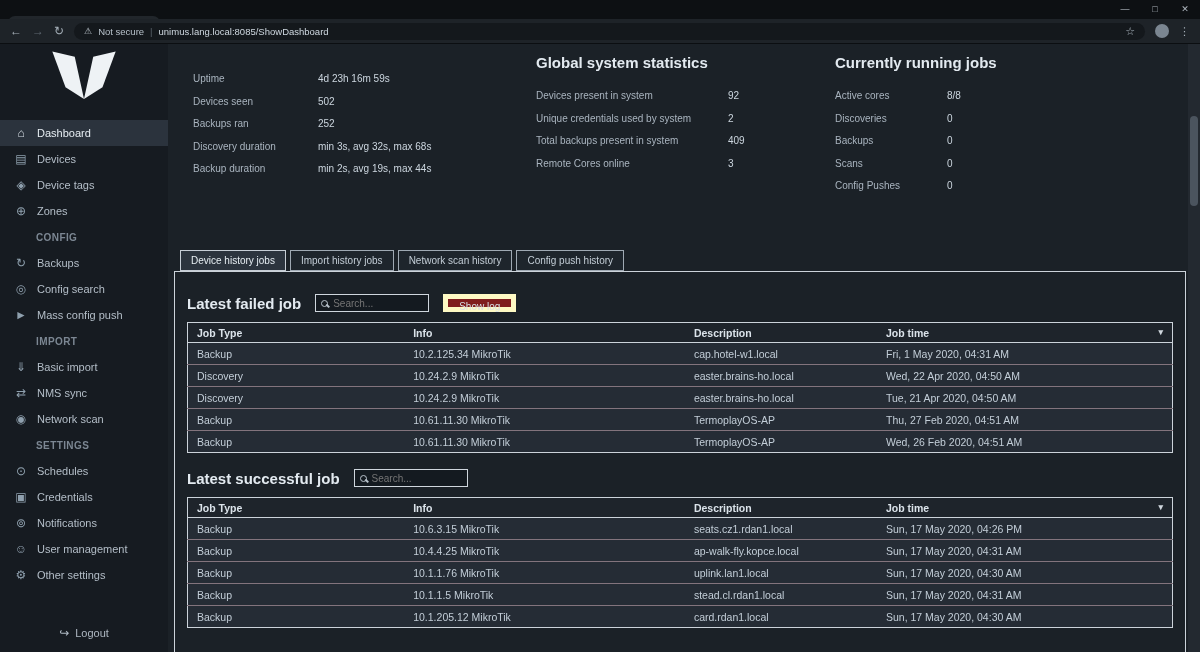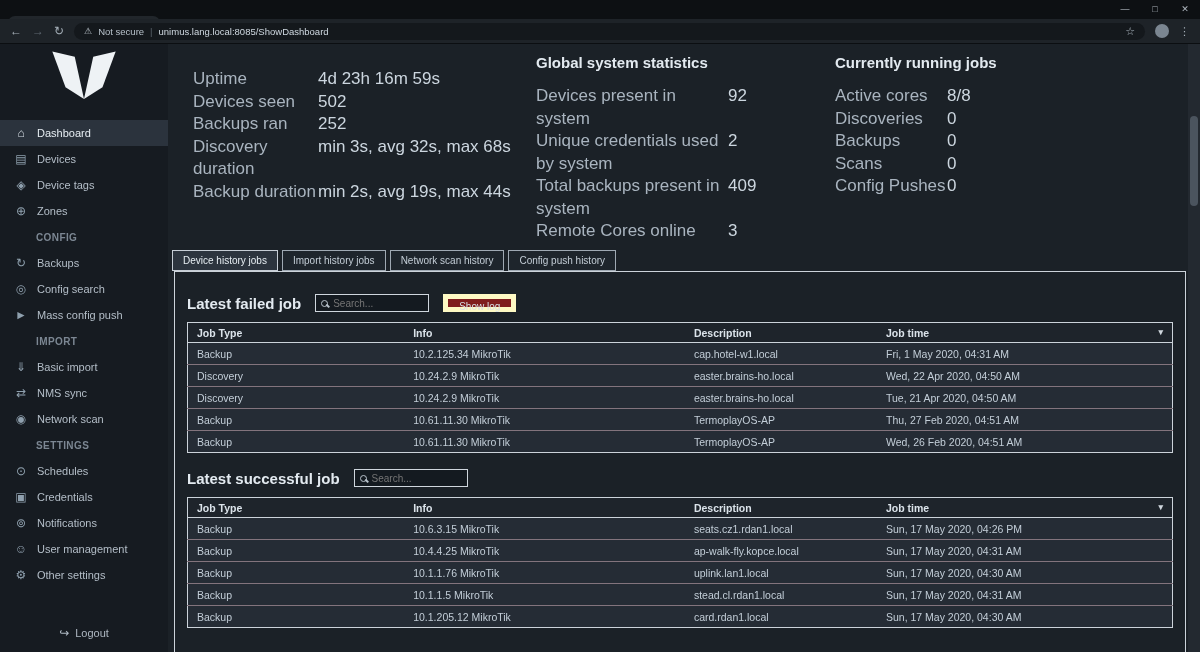--- a/index.html
+++ b/index.html
@@ -45,28 +45,28 @@
   .logout { position:absolute; bottom:12px; left:0; width:168px; display:flex; justify-content:center; align-items:center; gap:6px; font-size:11px; color:#aeb8c2; cursor:pointer; }
   .logout .icon { font-size:12px; }
   .main { position:absolute; left:168px; top:0; right:12px; bottom:0; }
   
   .stats-col { position:absolute; top:10px; }
   .col-session { left:25px;  width:330px; }
   .col-global  { left:368px; width:290px; }
   .col-running { left:667px; width:250px; }
   .stats-title { font-size:15px; font-weight:bold; color:#e3eaf0; }
   .stat-rows { margin-top:14px; }
-  .stat-row { display:flex; line-height:22.5px; font-size:17px; }
+  .stat-row { display:flex; line-height:22.5px; font-size:10px; }
   .stat-label { color:#a9b4bf; }
   .col-session .stat-label { width:125px; }
   .col-global  .stat-label { width:192px; }
   .col-running .stat-label { width:112px; }
   .stat-value { color:#ccd6df; }
   
-  .tabbar { position:absolute; top:206px; left:4px; display:flex; gap:4px; }
+  .tabbar { position:absolute; top:206px; left:12px; display:flex; gap:4px; }
   .jtab { height:21px; line-height:19px; padding:0 10px; font-size:10px; color:#c3cdd6; background:#1e252c; border:1px solid #9fa9b3; cursor:pointer; }
   .jtab.active { background:#2c343e; color:#e6edf2; border-color:#c6cdd5; }
   .panel { position:absolute; top:227px; left:6px; right:2px; bottom:-2px; border:1px solid #ccd3da; background:#1b2127; overflow:hidden; }
   .section-head { display:flex; align-items:center; gap:14px; margin:22px 12px 10px; }
   .section-head.second { margin-top:16px; }
   .section-title { font-size:15px; font-weight:bold; color:#e3eaf0; }
   .searchbox { width:114px; height:18px; border:1px solid #cfd6dd; background:#141a20; display:flex; align-items:center; padding:0 5px; gap:5px; }
   .mag { width:7px; height:7px; border:1.5px solid #b9c3cc; border-radius:50%; position:relative; flex:none; }
   .mag::after { content:""; position:absolute; width:4px; height:1.5px; background:#b9c3cc; transform:rotate(45deg); right:-3px; bottom:-1px; }
   .searchbox input { background:transparent; border:none; outline:none; color:#aab4be; font-size:10px; width:80px; font-family:"Liberation Sans", sans-serif; }

